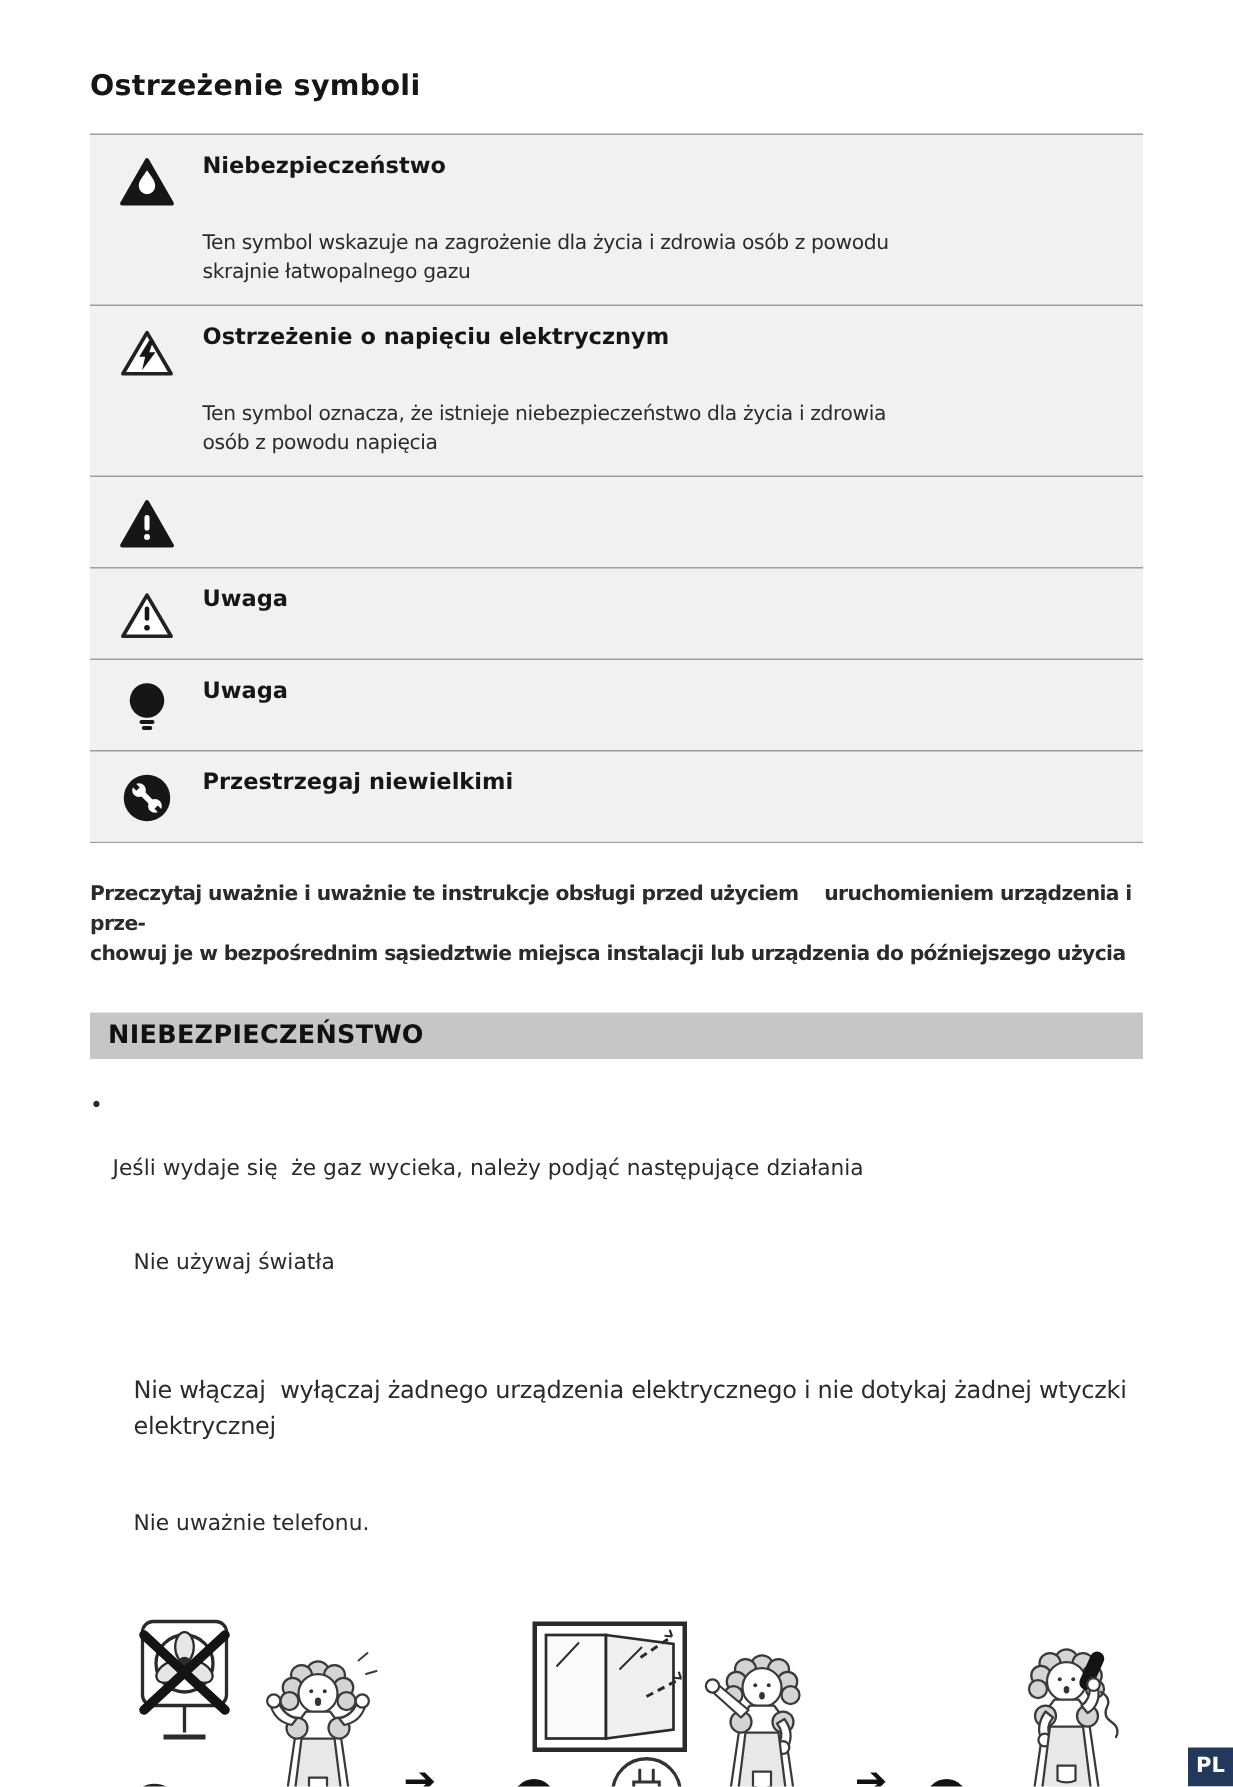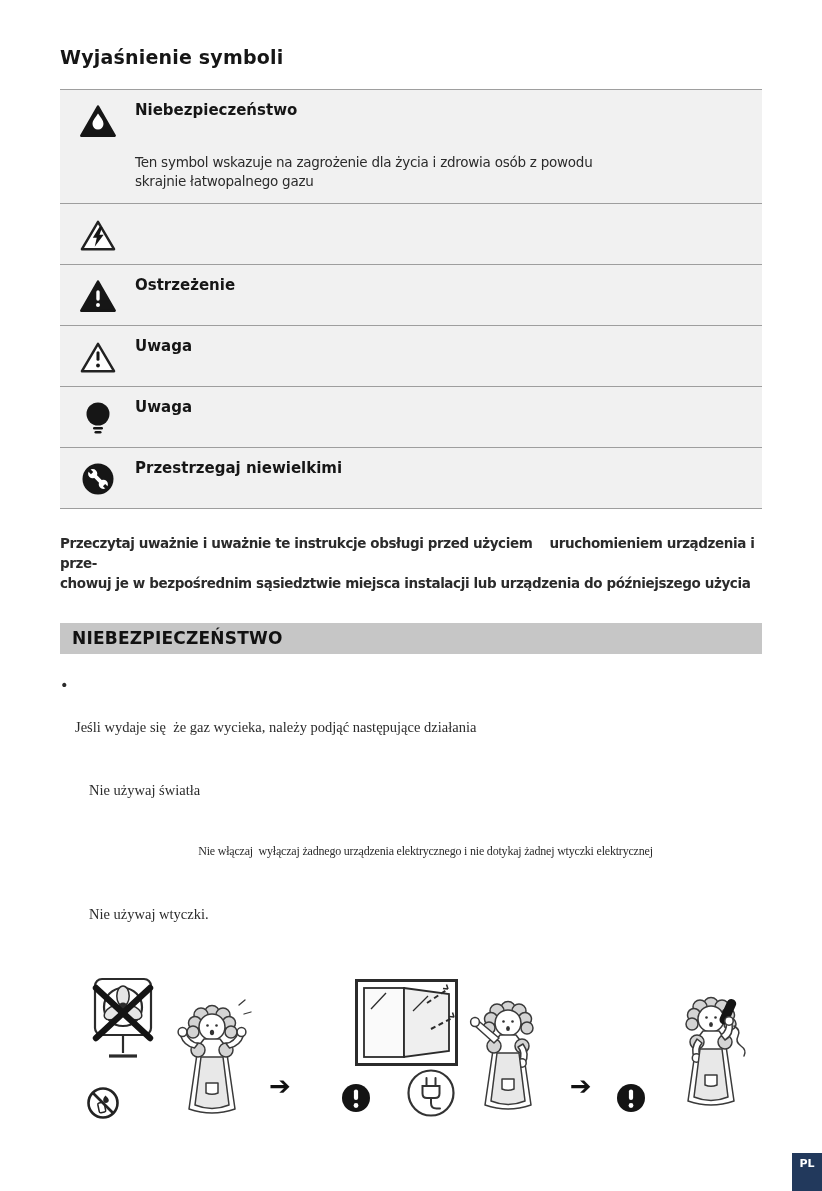--- a/index.html
+++ b/index.html
@@ -26,46 +26,46 @@
   .intro { margin-top:24px; font-size:13.5px; line-height:1.5; letter-spacing:-0.4px; white-space:pre-wrap;font-weight:bold; }
 
   .section-header {
     margin-top:29px; background:#c6c6c6; color:#111;
     font-size:17px; font-weight:bold; padding:5px 12px 6px 12px; letter-spacing:.2px;
   }
 
   .bullet-row { display:flex; font-size:14.5px; line-height:1.45; }
   .bullet-row.first { margin-top:21px; }
   .bullet { width:15px; flex:0 0 15px; }
-  .bullet-body { flex:1; white-space:pre-wrap;font-family:Liberation Serif, serif; }
+  .bullet-body { flex:1; white-space:pre-wrap; }
   .step { margin-left:14px; }
-  .step.small { font-size:12px; letter-spacing:-0.2px; margin-top:0; margin-bottom:2px;text-align:center; }
+  .step.small { font-size:16px; letter-spacing:-0.2px; margin-top:20px; margin-bottom:2px; }
 
   .illustrations { display:flex; align-items:flex-start; margin-top:8px; }
   .panel { flex:0 0 auto; }
   .panel-1 { margin-left:25px; }
   .panel-2 { margin-left:50px; }
   .panel-3 { margin-left:24px; }
   .flow-arrow {
     flex:0 0 auto; margin-top:98px; font-size:26px; font-weight:bold; color:#111;
     margin-left:4px; margin-right:0; line-height:1;
   }
 
   .pl-badge {
-    position:absolute; right:0; bottom:0; width:30px; height:38px;
-    background:#22395c; color:#ffffff; font-size:11px; font-weight:bold;
+    position:absolute; right:0; bottom:0; width:30px; height:26px;
+    background:#22395c; color:#ffffff; font-size:14px; font-weight:bold;
     text-align:center; padding-top:4px;
   }
 </style>
 </head>
 <body>
 
 <div class="page">
 
-  <div class="title">Wyjaśnienie symboli</div>
+  <div class="title">Ostrzeżenie symboli</div>
 
   <div class="symbol-table">
 
     <div class="symbol-row">
       <div class="icon-cell">
         <svg width="38" height="34" viewBox="0 0 40 36">
           <path d="M20 3 L37.5 33.5 H2.5 Z" fill="#161616" stroke="#161616" stroke-width="3" stroke-linejoin="round"></path>
           <path d="M20 10c-2.8 4.6-5.8 7-5.8 11.2a5.8 5.8 0 0 0 11.6 0C25.8 17 23 14.6 20 10z" fill="#ffffff"></path>
         </svg>
       </div>
@@ -75,33 +75,37 @@
 skrajnie łatwopalnego gazu</div>
       </div>
     </div>
 
     <div class="symbol-row">
       <div class="icon-cell">
         <svg width="38" height="34" viewBox="0 0 40 36">
           <path d="M20 4 L37 33 H3 Z" fill="#ffffff" stroke="#222" stroke-width="2.6" stroke-linejoin="round"></path>
           <path d="M21.5 9.5 L14.5 21 h4.2 L16.5 30.5 L26 17.8 h-4.4 L24.5 9.5 Z" fill="#161616"></path>
         </svg>
+      </div>
+      <div class="text-cell">
+        <div class="row-heading">Ostrzeżenie o napięciu elektrycznym</div>
+        <div class="row-text">Ten symbol oznacza, że istnieje niebezpieczeństwo dla życia i zdrowia
+osób z powodu napięcia</div>
       </div>
     </div>
 
     <div class="symbol-row">
       <div class="icon-cell">
         <svg width="38" height="34" viewBox="0 0 40 36">
           <path d="M20 3 L37.5 33.5 H2.5 Z" fill="#161616" stroke="#161616" stroke-width="3" stroke-linejoin="round"></path>
           <rect x="18.2" y="12" width="3.6" height="11" rx="1.8" fill="#ffffff"></rect>
           <circle cx="20" cy="27.5" r="2.1" fill="#ffffff"></circle>
         </svg>
       </div>
       <div class="text-cell">
-        <div class="row-heading">Ostrzeżenie</div>
       </div>
     </div>
 
     <div class="symbol-row">
       <div class="icon-cell">
         <svg width="38" height="34" viewBox="0 0 40 36">
           <path d="M20 4 L37 33 H3 Z" fill="#ffffff" stroke="#222" stroke-width="2.6" stroke-linejoin="round"></path>
           <rect x="18.4" y="12" width="3.2" height="10" rx="1.6" fill="#161616"></rect>
           <circle cx="20" cy="27" r="2" fill="#161616"></circle>
         </svg>
@@ -148,21 +152,21 @@
 chowuj je w bezpośrednim sąsiedztwie miejsca instalacji lub urządzenia do późniejszego użycia</p>
 
   <div class="section-header">NIEBEZPIECZEŃSTWO</div>
 
   <div class="bullet-row first">
     <span class="bullet">•</span>
     <div class="bullet-body">
       <div>Jeśli wydaje się  że gaz wycieka, należy podjąć następujące działania</div>
       <div class="step">Nie używaj światła</div>
       <div class="step small">Nie włączaj  wyłączaj żadnego urządzenia elektrycznego i nie dotykaj żadnej wtyczki elektrycznej</div>
-      <div class="step">Nie używaj wtyczki.</div>
+      <div class="step">Nie uważnie telefonu.</div>
     </div>
   </div>
 
   <div class="illustrations">
 
     <svg class="panel panel-1" width="180" height="165" viewBox="0 0 180 165">
 
       <g transform="translate(6,0)">
         <g stroke="#2b2b2b" stroke-width="2.2" fill="#ffffff">
           <rect x="4" y="4" width="56" height="56" rx="7"></rect>

